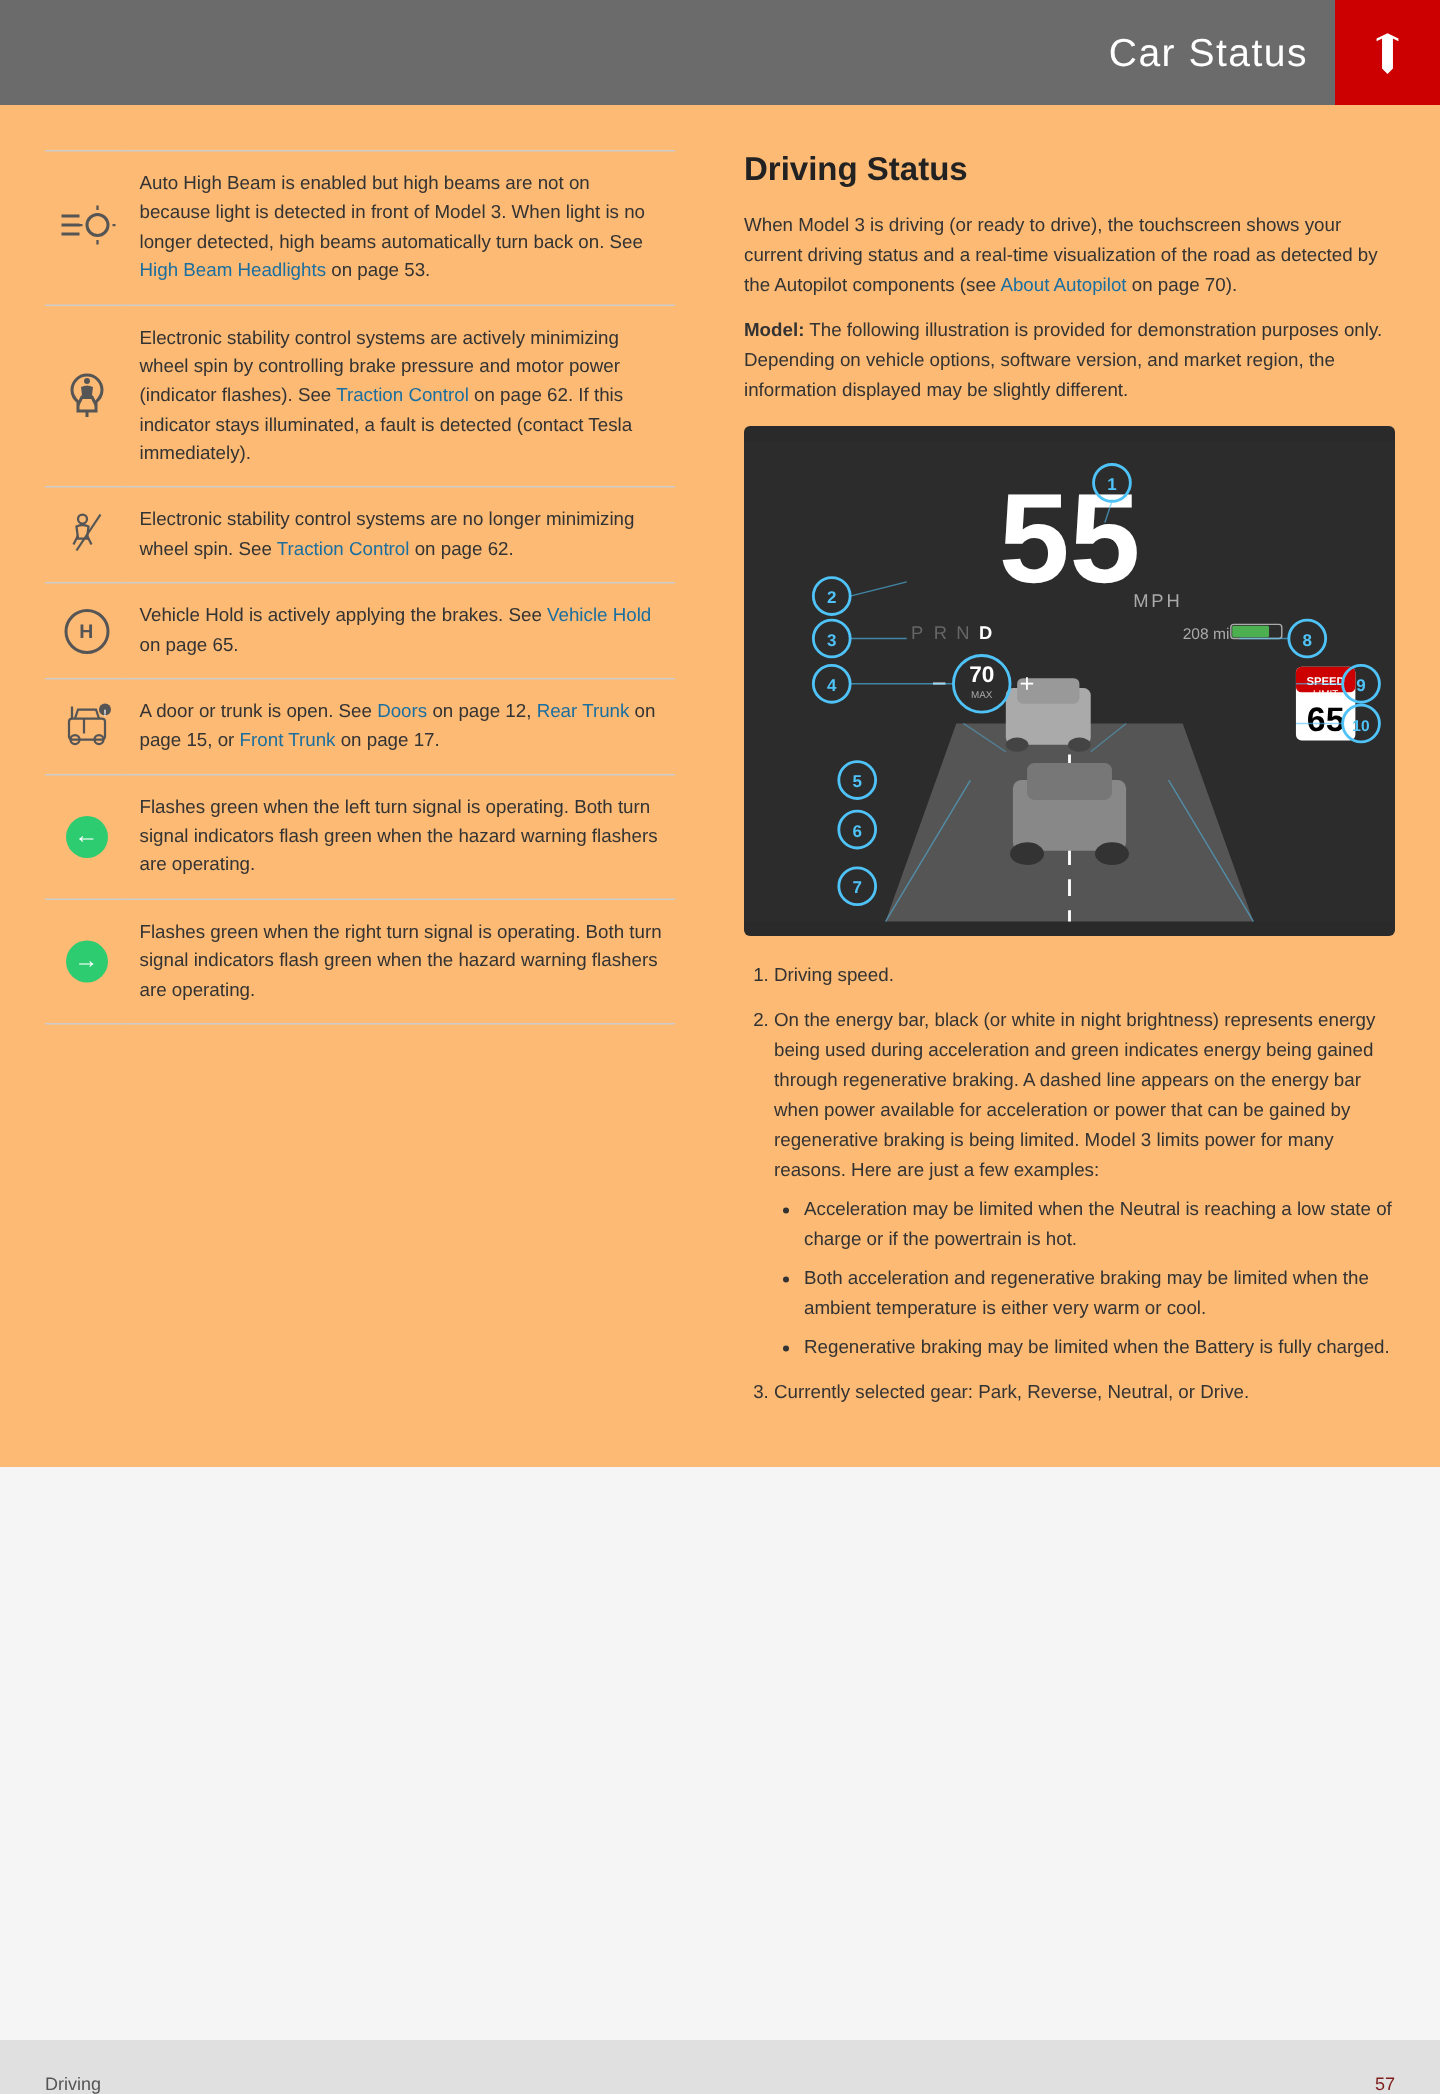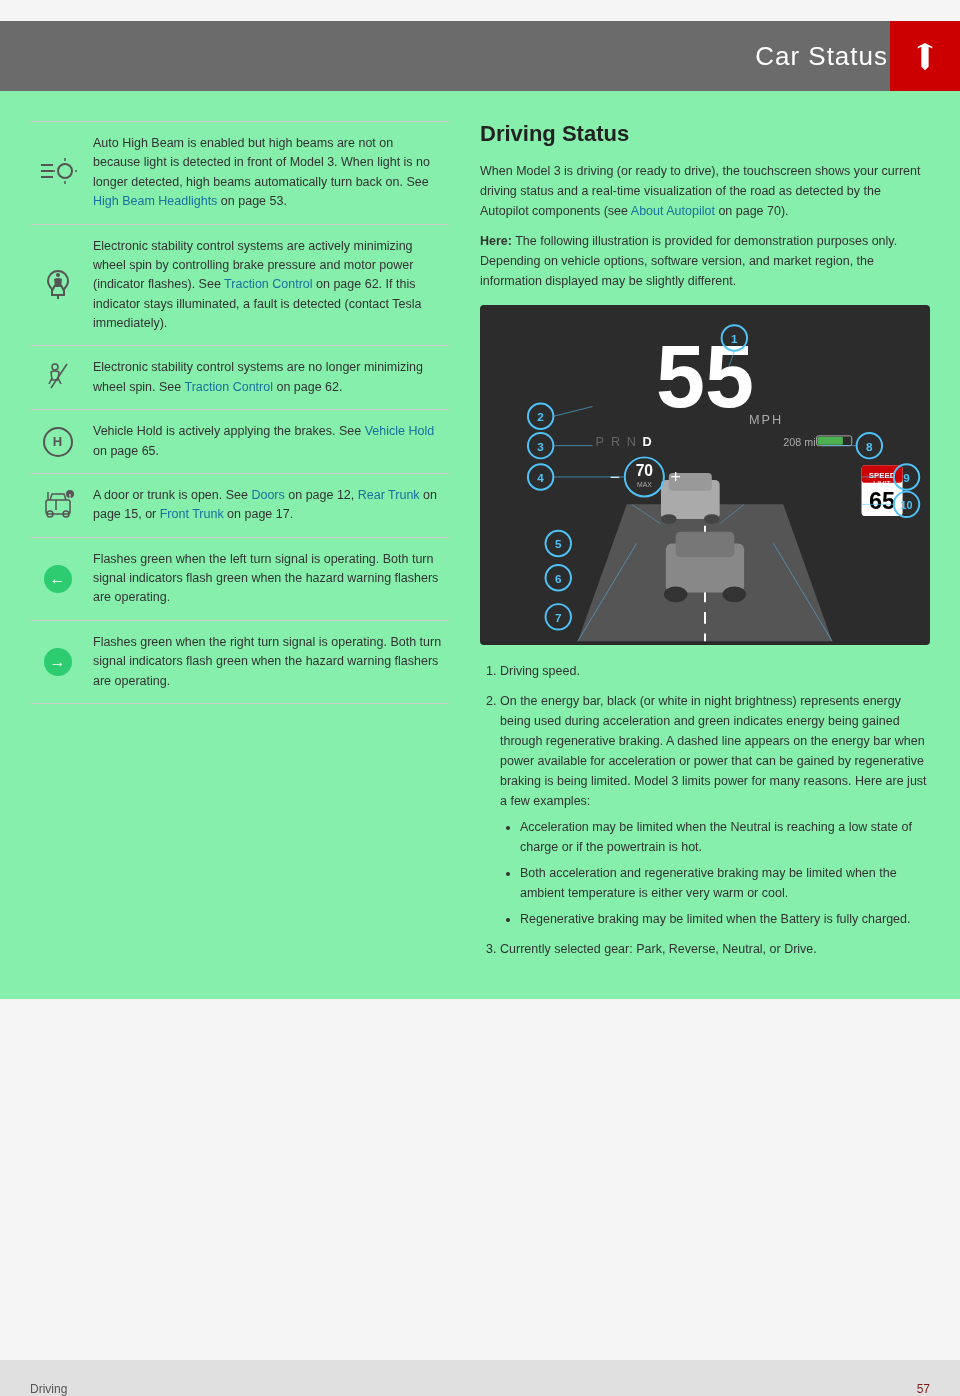--- a/index.html
+++ b/index.html
@@ -13,23 +13,22 @@
       position: relative;
     }
 
     
     .header {
       background: #6b6b6b;
       height: 70px;
       display: flex;
       align-items: center;
       justify-content: flex-end;
-      padding-right: 12px;
+      padding-right: 28px;
       position: relative;
-      margin-top: 21px;
     }
     .header-title {
       color: #fff;
       font-size: 26px;
       font-weight: 300;
       letter-spacing: 1px;
       margin-right: 60px;
     }
     .tesla-logo {
       position: absolute;
@@ -44,22 +43,22 @@
     }
     .tesla-logo svg {
       width: 44px;
       height: 44px;
     }
 
     
     .main-content {
       display: flex;
       padding: 30px 30px 30px 30px;
-      gap: 30px;
-      background: #86efac;
+      gap: 46px;
+      background: #fdba74;
     }
 
     
     .left-column {
       width: 420px;
       flex-shrink: 0;
     }
 
     
     .icon-table {
@@ -344,21 +343,21 @@
   </div>
 
   <div class="right-column">
     <h2 class="section-title">Driving Status</h2>
 
     <p class="section-body">
       When Model 3 is driving (or ready to drive), the touchscreen shows your current driving status and a real-time visualization of the road as detected by the Autopilot components (see <a class="link-text" href="#">About Autopilot</a> on page 70).
     </p>
 
     <p class="note-text">
-      <span class="note-label">Here:</span>
+      <span class="note-label">Model:</span>
       The following illustration is provided for demonstration purposes only. Depending on vehicle options, software version, and market region, the information displayed may be slightly different.
     </p>
 
     <div class="diagram-container">
       <svg class="diagram-svg" viewBox="0 0 460 340" xmlns="http://www.w3.org/2000/svg">
 
         <rect width="460" height="340" fill="#2c2c2c"></rect>
 
         <polygon points="100,340 360,340 310,200 150,200" fill="#555"></polygon>
 

